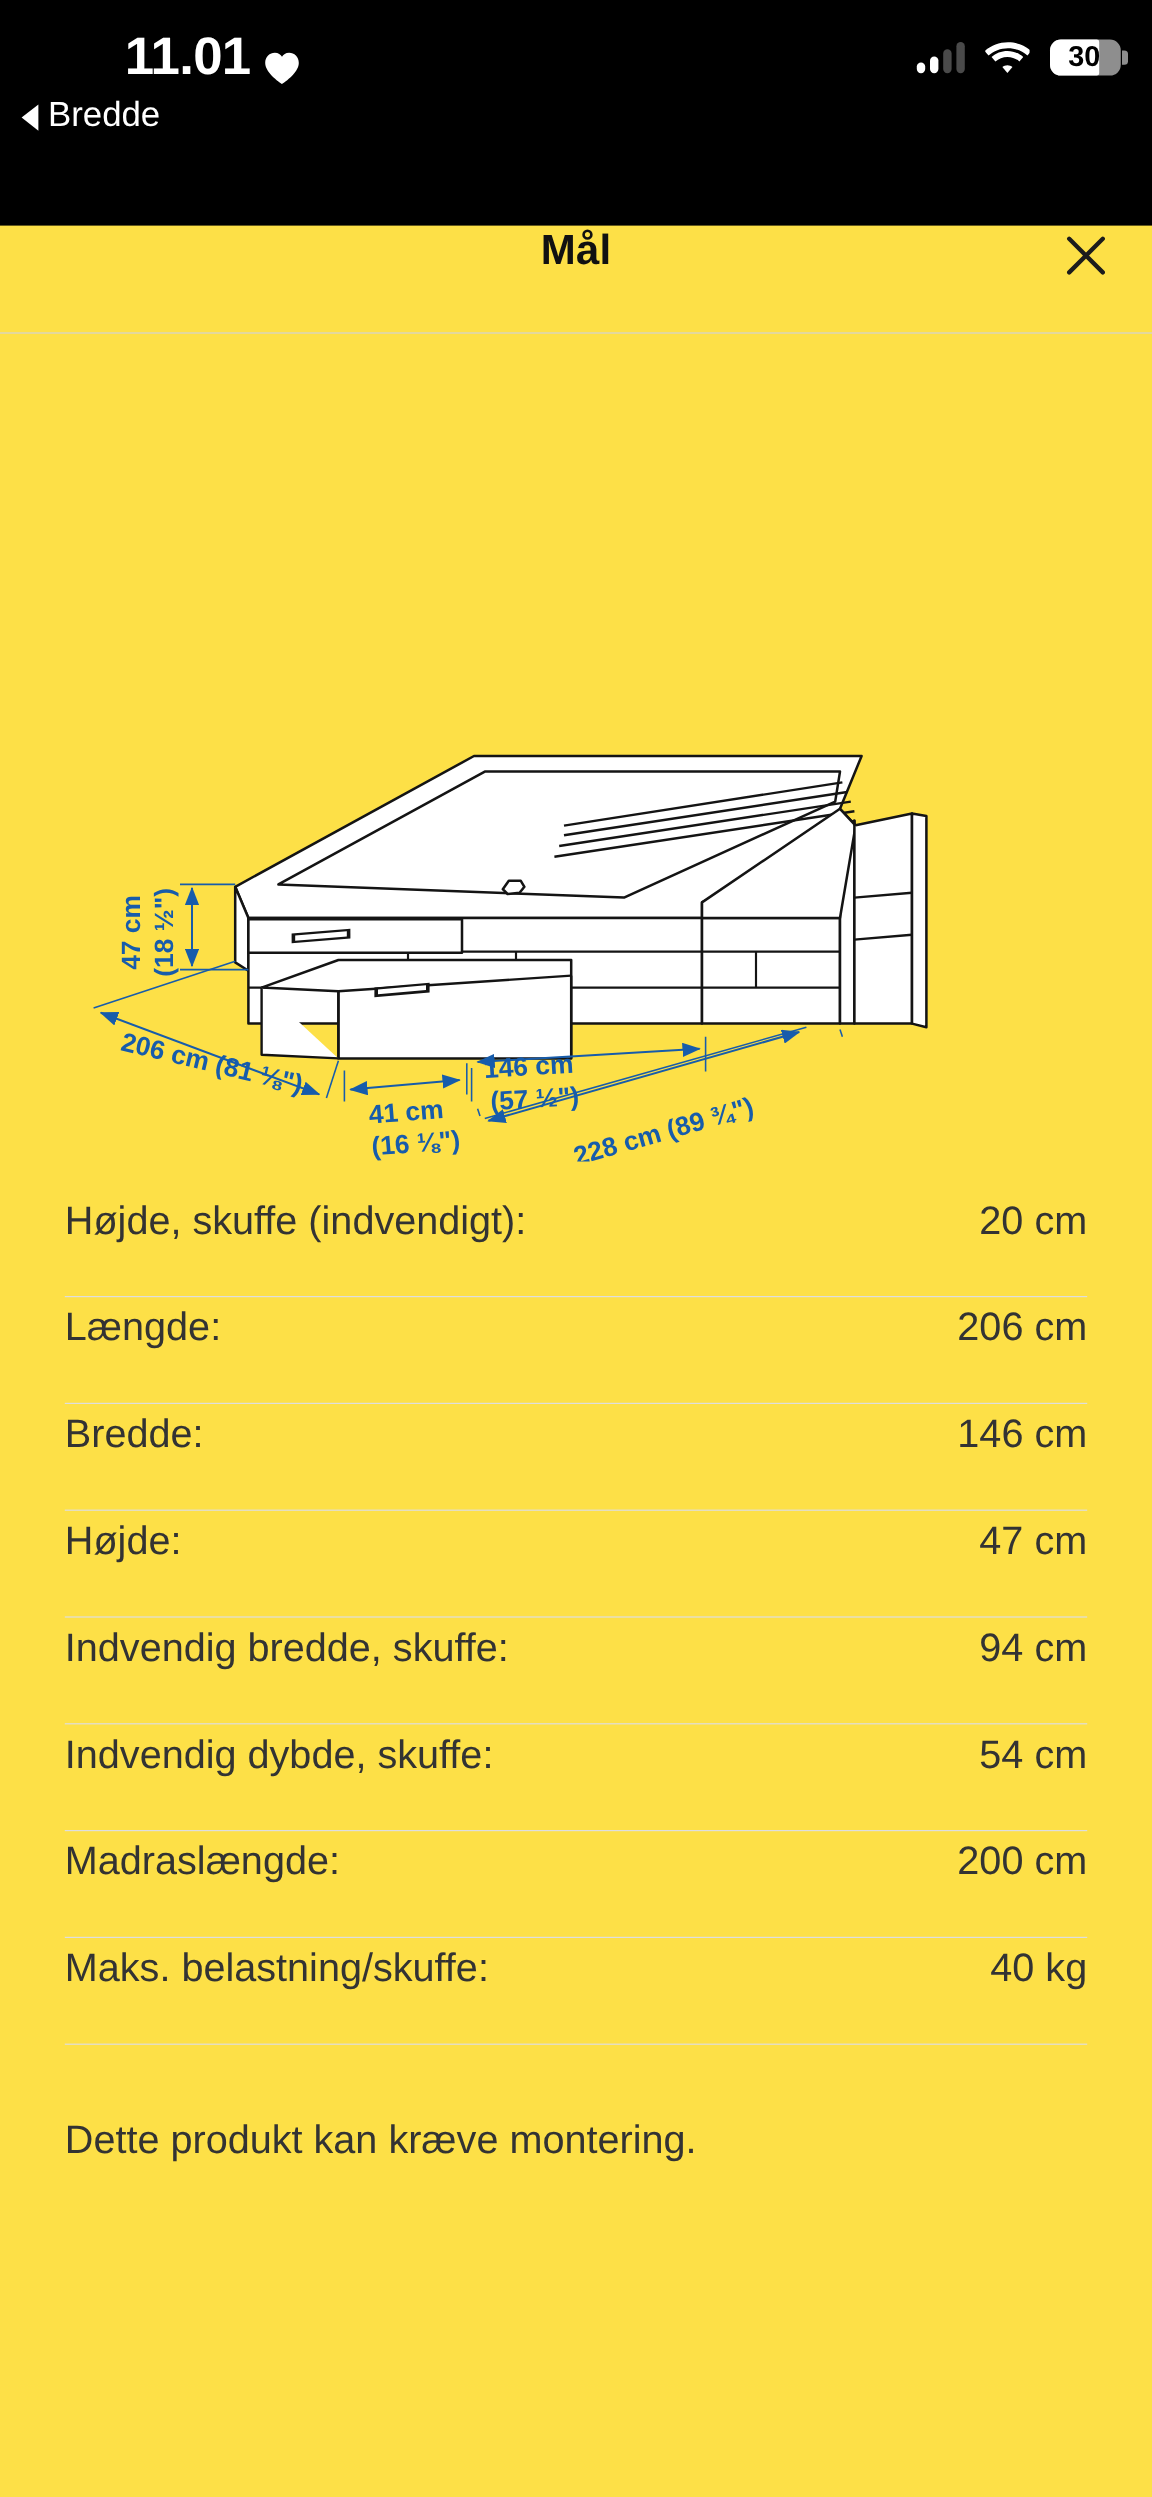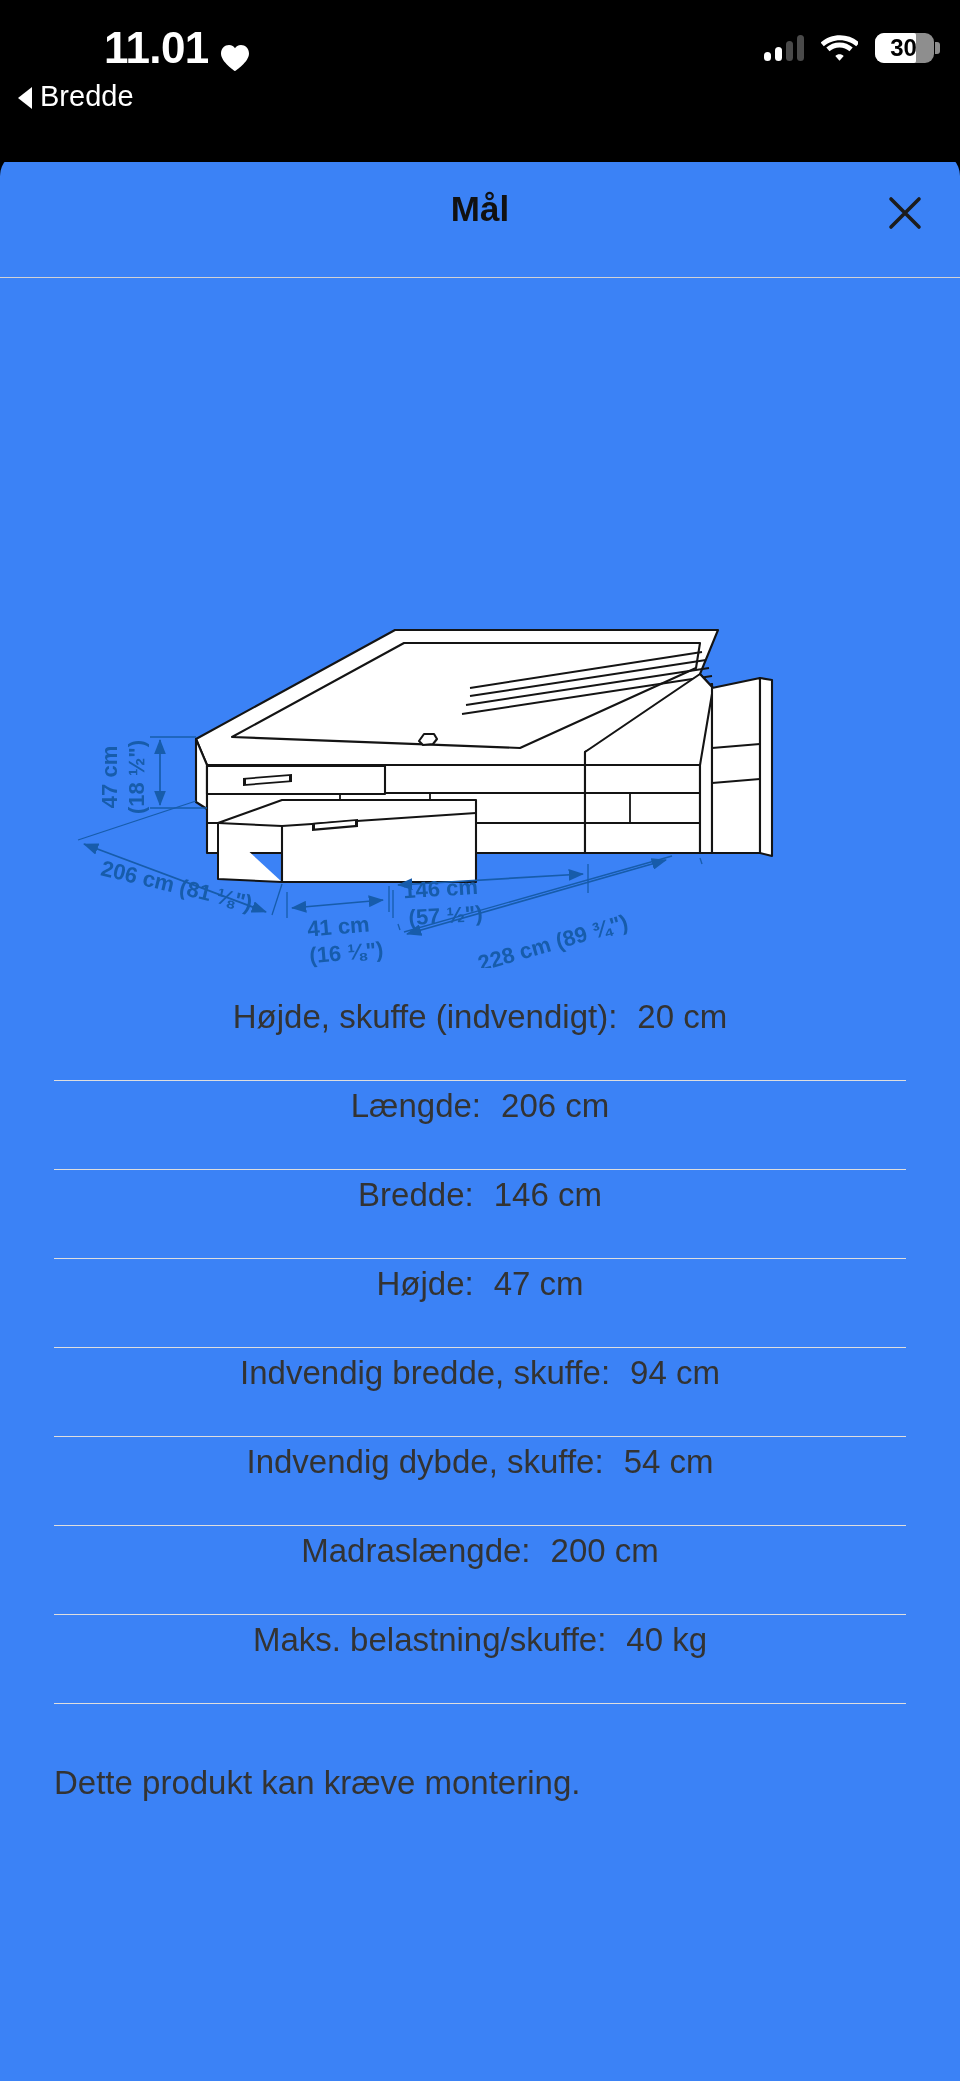--- a/index.html
+++ b/index.html
@@ -17,21 +17,21 @@
     width: 960px;
     height: 2081px;
     background: #000000;
   }
 
   
   .statusbar {
     position: absolute;
     left: 0; top: 0;
     width: 960px;
-    height: 162px;
+    height: 188px;
     background: #000;
     z-index: 40;
   }
   .sb-time {
     position: absolute;
     left: 104px;
     top: 26px;
     display: flex;
     align-items: center;
     gap: 11px;
@@ -151,21 +151,21 @@
     border-radius: 22px 22px 0 0;
     z-index: 11;
   }
 
   
   .sheet {
     position: absolute;
     left: 0; right: 0;
     top: 152px;
     bottom: 0;
-    background: #3b82f6;
+    background: #fde047;
     border-radius: 24px 24px 0 0;
     z-index: 20;
     overflow: hidden;
   }
 
   .sheet-header {
     position: relative;
     height: 126px;
     border-bottom: 1px solid #d2d2d4;
   }
@@ -203,21 +203,21 @@
   .diagram-wrap svg { display: block; }
 
   
   .specs {
     padding: 0 54px;
     margin-top: 24px;
   }
   .spec-row {
     display: flex;
     align-items: baseline;
-    justify-content: center;
+    justify-content: space-between;
     gap: 20px;
     height: 89px;
     border-bottom: 1px solid #dedede;
   }
   .spec-label, .spec-value {
     font-size: 33px;
     font-weight: 400;
     color: #333333;
     line-height: 1;
     white-space: nowrap;

